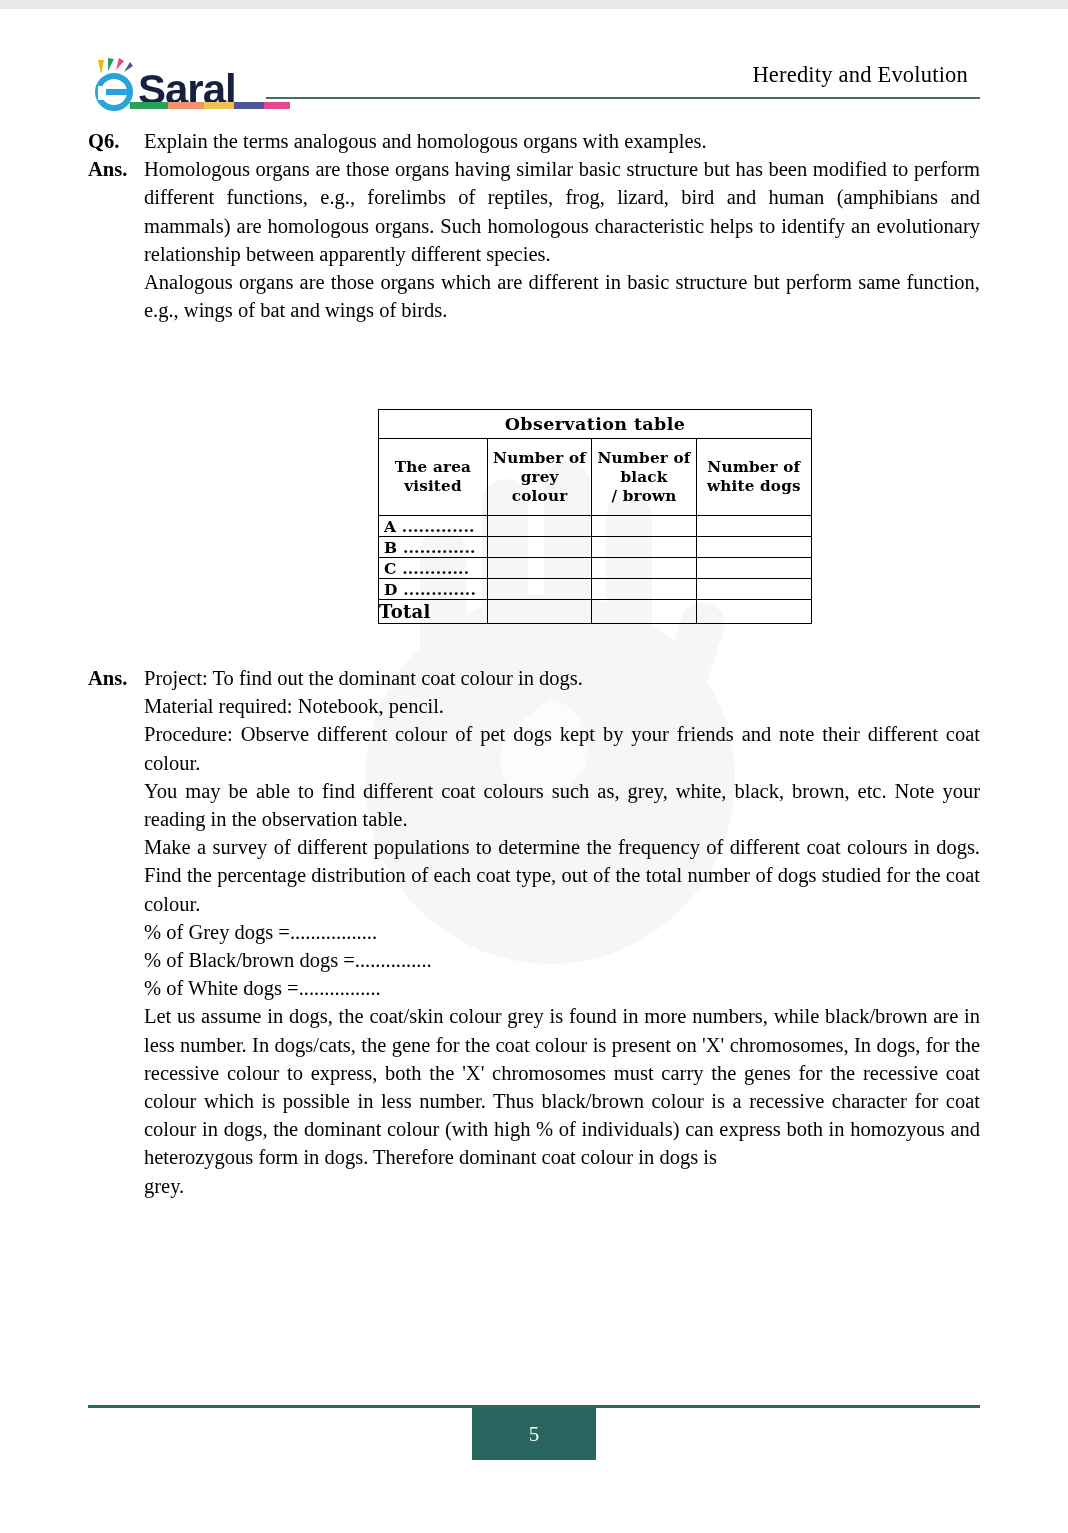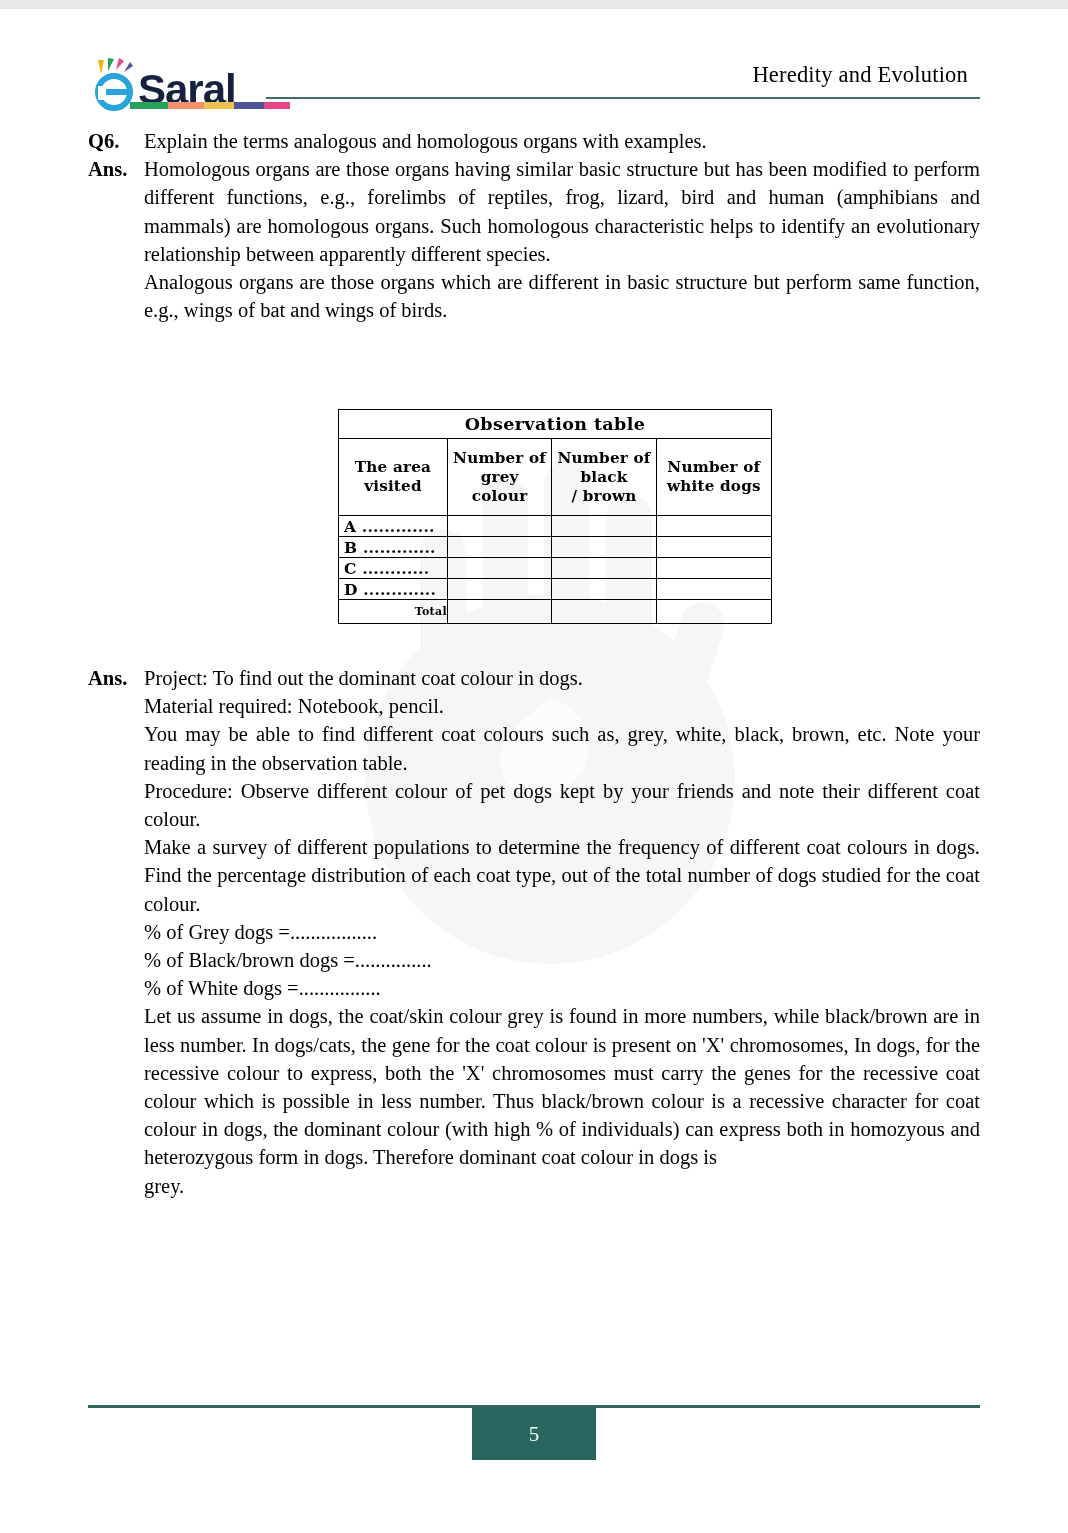--- a/index.html
+++ b/index.html
@@ -117,20 +117,21 @@
     left: 338px;
     top: 400px;
     width: 434px;
     z-index: 2;
   }
   table.obs {
     border-collapse: collapse;
     width: 434px;
     font-family: "DejaVu Serif", "Liberation Serif", serif;
     background: transparent;
+    margin-left: 40px;
   }
   table.obs td, table.obs th {
     border: 1.6px solid #000;
     padding: 0;
     font-weight: bold;
     font-size: 15.2px;
     line-height: 19px;
     text-align: center;
     vertical-align: middle;
   }
@@ -146,23 +147,23 @@
   }
   table.obs .row-label {
     text-align: left;
     padding-left: 5px;
     height: 20px;
     font-size: 15.5px;
     white-space: nowrap;
     letter-spacing: 0.2px;
   }
   table.obs .row-total {
-    text-align: right;
+    text-align: left;
     height: 23px;
-    font-size: 11px;
+    font-size: 18px;
     letter-spacing: 0.3px;
   }
   table.obs .blank { height: 20px; }
   .col-area   { width: 105px; }
   .col-grey   { width: 105px; }
   .col-black  { width: 105px; }
   .col-white  { width: 119px; }
 
   
   .ans7 {
@@ -344,22 +345,22 @@
       </tbody>
     </table>
   </div>
 
   <div class="ans7">
     <div class="qa-row">
       <div class="qa-label">Ans.</div>
       <div class="qa-body">
         <p class="tight">Project: To find out the dominant coat colour in dogs.</p>
         <p class="tight">Material required: Notebook, pencil.</p>
+        <p class="tight para-justify">Procedure: Observe different colour of pet dogs kept by your friends and note their different coat colour.</p>
         <p class="tight">You may be able to find different coat colours such as, grey, white, black, brown, etc. Note your reading in the observation table.</p>
-        <p class="tight para-justify">Procedure: Observe different colour of pet dogs kept by your friends and note their different coat colour.</p>
         <p class="tight">Make a survey of different populations to determine the frequency of different coat colours in dogs. Find the percentage distribution of each coat type, out of the total number of dogs studied for the coat colour.</p>
         <p class="tight">% of Grey dogs =.................</p>
         <p class="tight">% of Black/brown dogs =...............</p>
         <p class="tight">% of White dogs =................</p>
         <p class="tight">Let us assume in dogs, the coat/skin colour grey is found in more numbers, while black/brown are in less number. In dogs/cats, the gene for the coat colour is present on 'X' chromosomes, In dogs, for the recessive colour to express, both the 'X' chromosomes must carry the genes for the recessive coat colour which is possible in less number. Thus black/brown colour is a recessive character for coat colour in dogs, the dominant colour (with high % of individuals) can express both in homozyous and heterozygous form in dogs. Therefore dominant coat colour in dogs is</p>
         <p class="tight">grey.</p>
       </div>
     </div>
   </div>
 

